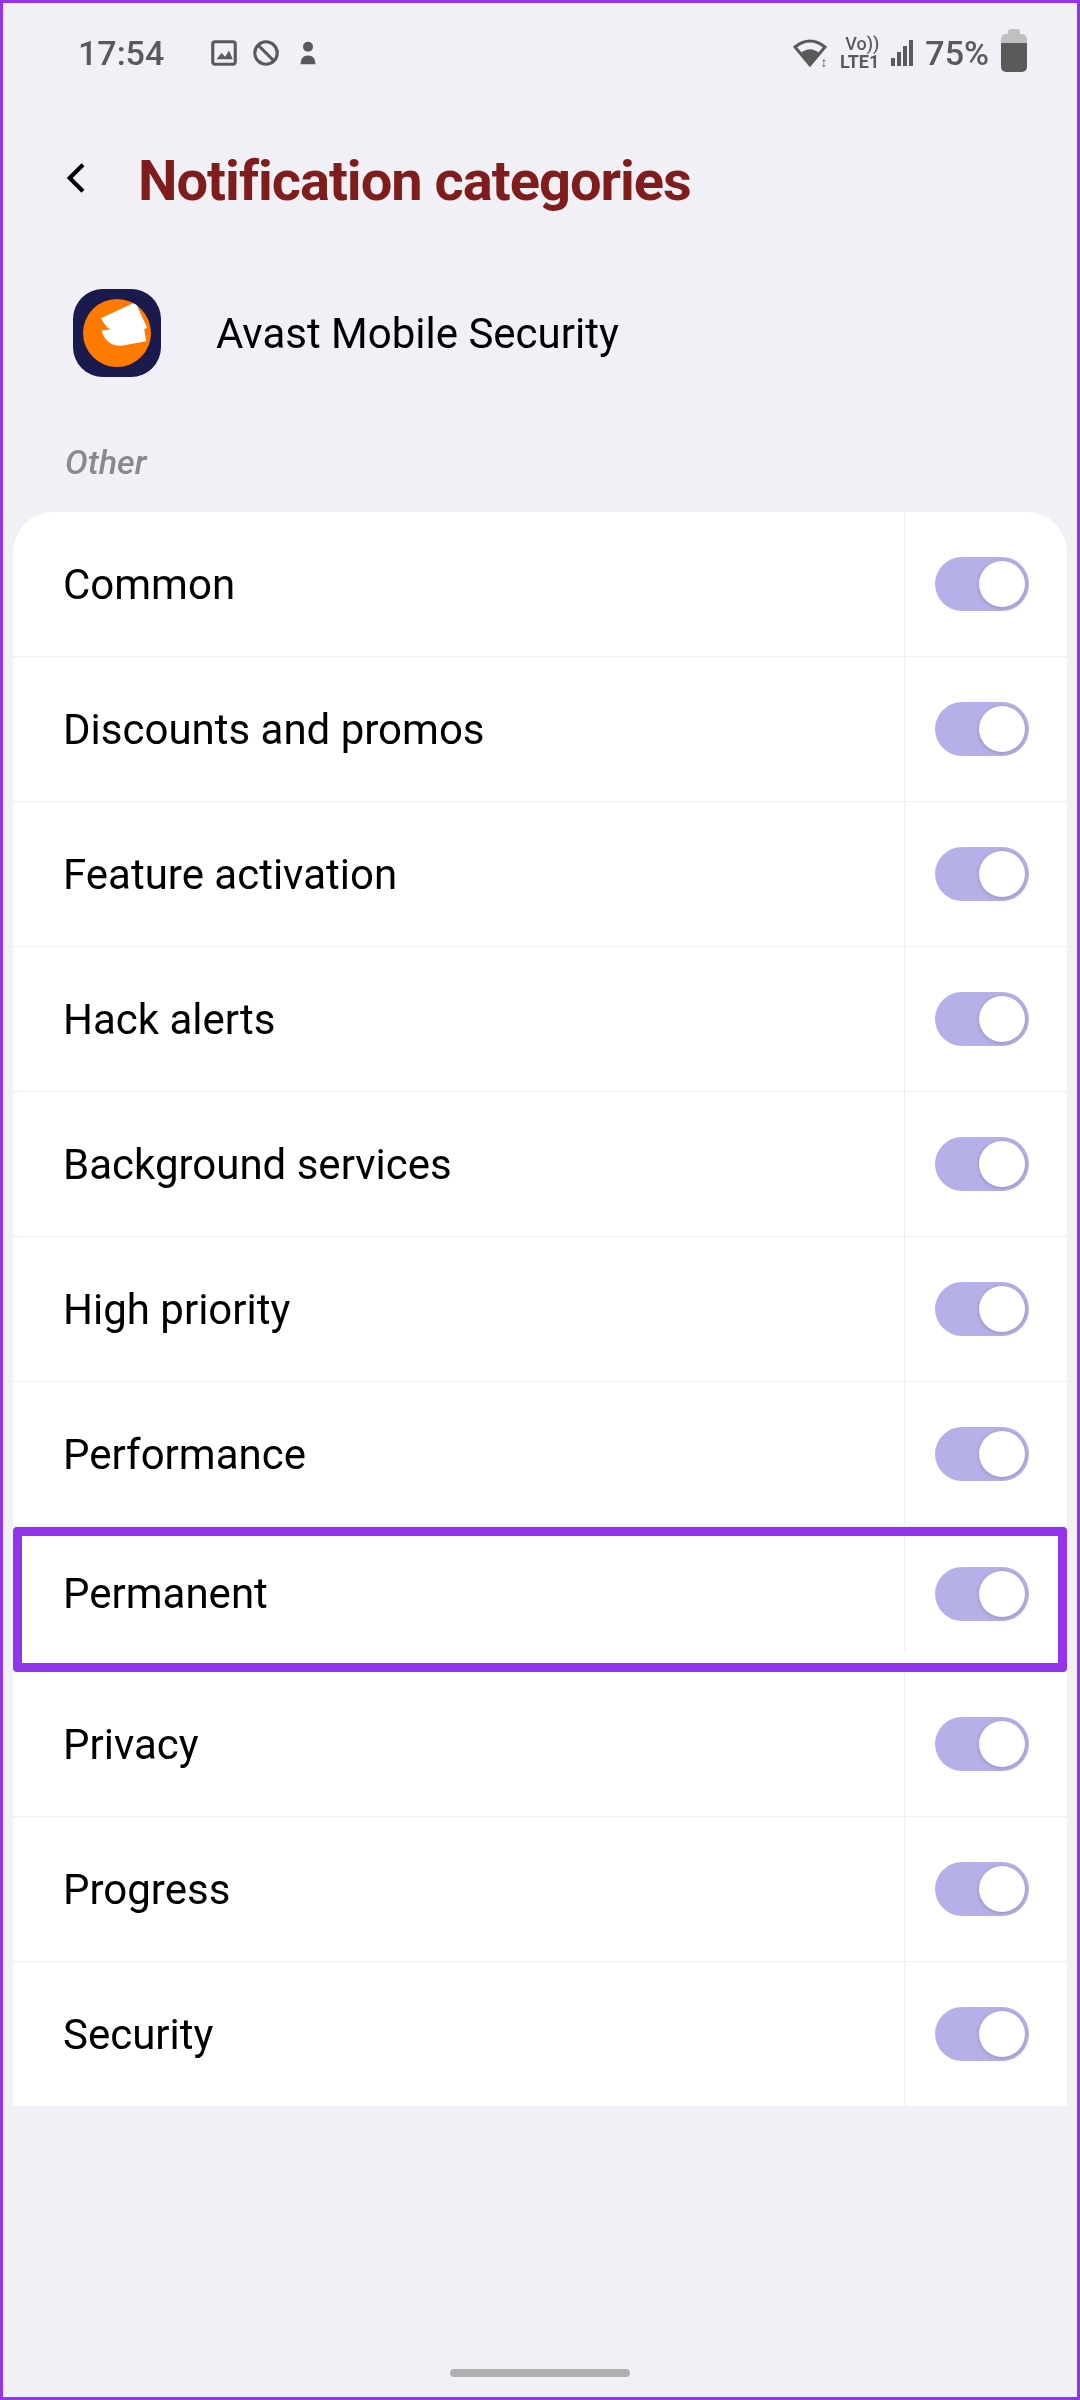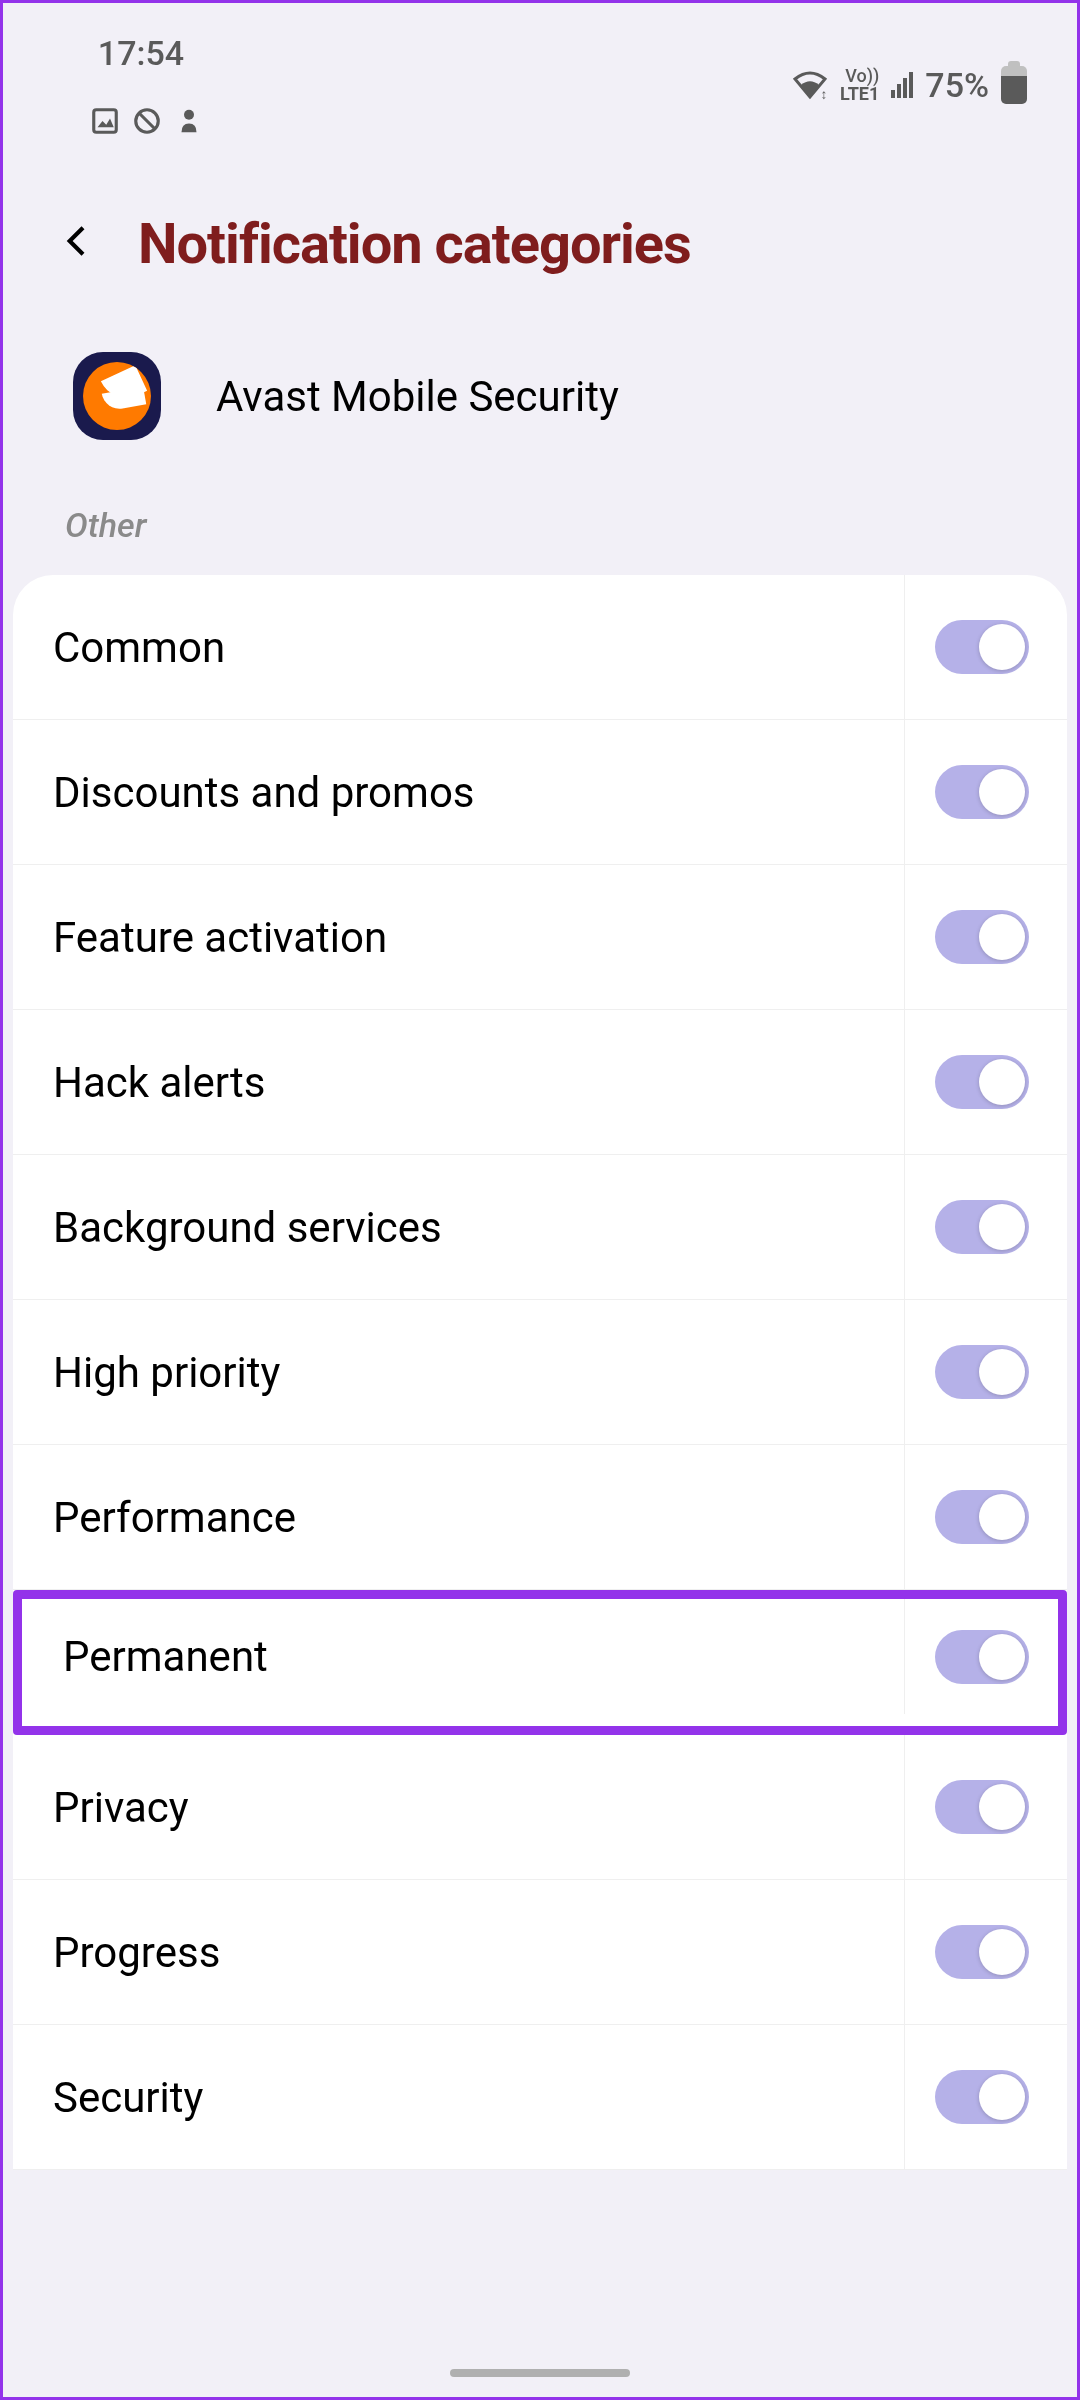--- a/index.html
+++ b/index.html
@@ -22,21 +22,20 @@
       align-items: center;
       padding: 30px 50px 20px 75px;
       color: #5a5a5a;
     }
     .status-left {
       display: flex;
       align-items: center;
       gap: 33px;
       font-size: 34px;
       font-weight: 500;
-      flex-direction: column;
     }
     .status-icons-left {
       display: flex;
       gap: 12px;
       margin-left: 12px;
     }
     .status-right {
       display: flex;
       align-items: center;
       gap: 12px;
@@ -154,21 +153,21 @@
     .list-container {
       background: #fff;
       border-radius: 40px 40px 0 0;
       margin: 0 10px;
       overflow: hidden;
     }
     .list-item {
       display: flex;
       align-items: center;
       justify-content: space-between;
-      padding: 0 38px 0 40px;
+      padding: 0 38px 0 50px;
       height: 145px;
       border-bottom: 1px solid #efefef;
       position: relative;
     }
     .list-item.highlighted-wrap {
       padding: 0;
       border-bottom: none;
     }
     .highlighted {
       border: 9px solid #9333ea;

